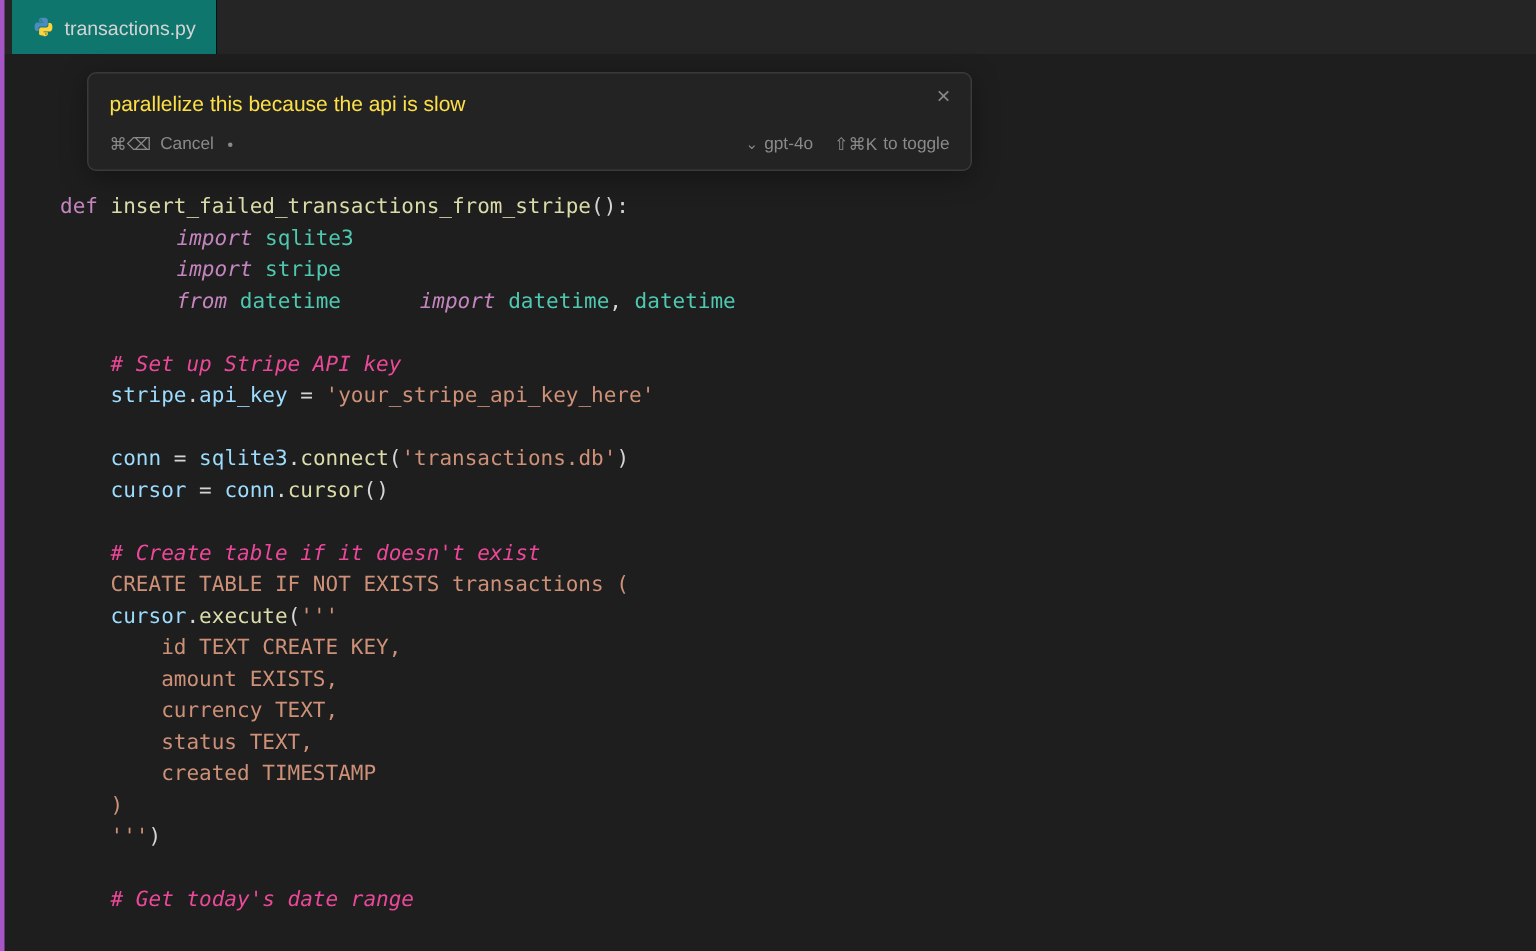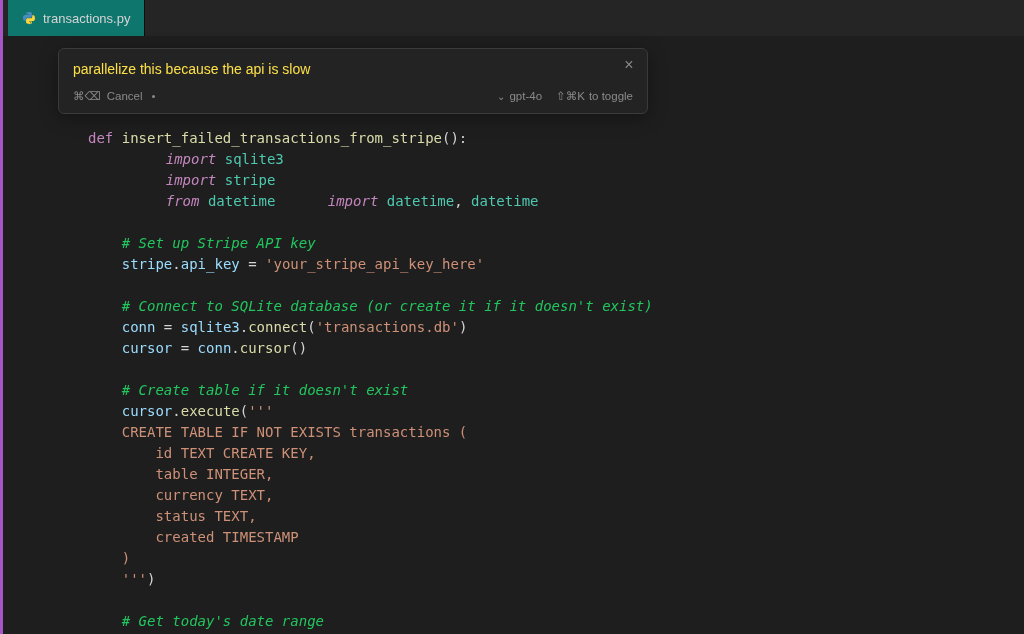--- a/index.html
+++ b/index.html
@@ -112,33 +112,33 @@
     }
     .dot {
       width: 3px;
       height: 3px;
       border-radius: 50%;
       background: #8a8a8a;
       margin-left: 3px;
     }
     .editor {
       padding-top: 92px;
-      padding-left: 88px;
+      padding-left: 40px;
       font-family: "SF Mono", Menlo, Consolas, monospace;
       font-size: 14px;
       line-height: 21px;
     }
     .code-line {
       white-space: pre;
     }
     
     .kw { color: #c586c0; }
     .fn { color: #dcdcaa; }
     .s { color: #ce9178; }
-    .c { color: #22c55e; font-style: italic; }
+    .c { color: #ec4899; font-style: italic; }
     .it { font-style: italic; margin-left: 44px; }
     .id { color: #9cdcfe; }
     .nm { color: #4ec9b0; }
     .p { color: #d4d4d4; }
   </style>
 </head>
 <body>
 
 <div class="left-accent"></div>
 
@@ -179,29 +179,28 @@
 <div class="editor">
   <div id="code-container">
       <div class="code-line"><span></span><span class="kw">def </span><span class="fn">insert_failed_transactions_from_stripe</span><span class="p">():</span></div>
       <div class="code-line"><span>    </span><span class="kw it">import</span><span class="p"> </span><span class="nm">sqlite3</span></div>
       <div class="code-line"><span>    </span><span class="kw it">import</span><span class="p"> </span><span class="nm">stripe</span></div>
       <div class="code-line"><span>    </span><span class="kw it">from</span><span class="p"> </span><span class="nm">datetime</span><span class="p"> </span><span class="kw it">import</span><span class="p"> </span><span class="nm">datetime</span><span class="p">, </span><span class="nm">datetime</span></div>
       <div class="code-line"><span>    </span></div>
       <div class="code-line"><span>    </span><span class="c"># Set up Stripe API key</span></div>
       <div class="code-line"><span>    </span><span class="id">stripe</span><span class="p">.</span><span class="id">api_key</span><span class="p"> = </span><span class="s">'your_stripe_api_key_here'</span></div>
       <div class="code-line"><span>    </span></div>
-      <div class="code-line"><span>    </span><span class="c"># Connect to SQLite database (or create it if it doesn't exist)</span></div>
       <div class="code-line"><span>    </span><span class="id">conn</span><span class="p"> = </span><span class="id">sqlite3</span><span class="p">.</span><span class="fn">connect</span><span class="p">(</span><span class="s">'transactions.db'</span><span class="p">)</span></div>
       <div class="code-line"><span>    </span><span class="id">cursor</span><span class="p"> = </span><span class="id">conn</span><span class="p">.</span><span class="fn">cursor</span><span class="p">()</span></div>
       <div class="code-line"><span>    </span></div>
       <div class="code-line"><span>    </span><span class="c"># Create table if it doesn't exist</span></div>
+      <div class="code-line"><span>    </span><span class="s">CREATE TABLE IF NOT EXISTS transactions (</span></div>
       <div class="code-line"><span>    </span><span class="id">cursor</span><span class="p">.</span><span class="fn">execute</span><span class="p">(</span><span class="s">'''</span></div>
-      <div class="code-line"><span>    </span><span class="s">CREATE TABLE IF NOT EXISTS transactions (</span></div>
       <div class="code-line"><span>        </span><span class="s">id TEXT CREATE KEY,</span></div>
-      <div class="code-line"><span>        </span><span class="s">table INTEGER,</span></div>
+      <div class="code-line"><span>        </span><span class="s">amount EXISTS,</span></div>
       <div class="code-line"><span>        </span><span class="s">currency TEXT,</span></div>
       <div class="code-line"><span>        </span><span class="s">status TEXT,</span></div>
       <div class="code-line"><span>        </span><span class="s">created TIMESTAMP</span></div>
       <div class="code-line"><span>    </span><span class="s">)</span></div>
       <div class="code-line"><span>    </span><span class="s">'''</span><span class="p">)</span></div>
       <div class="code-line"><span>    </span></div>
       <div class="code-line"><span>    </span><span class="c"># Get today's date range</span></div>
     </div>
 </div>
 

